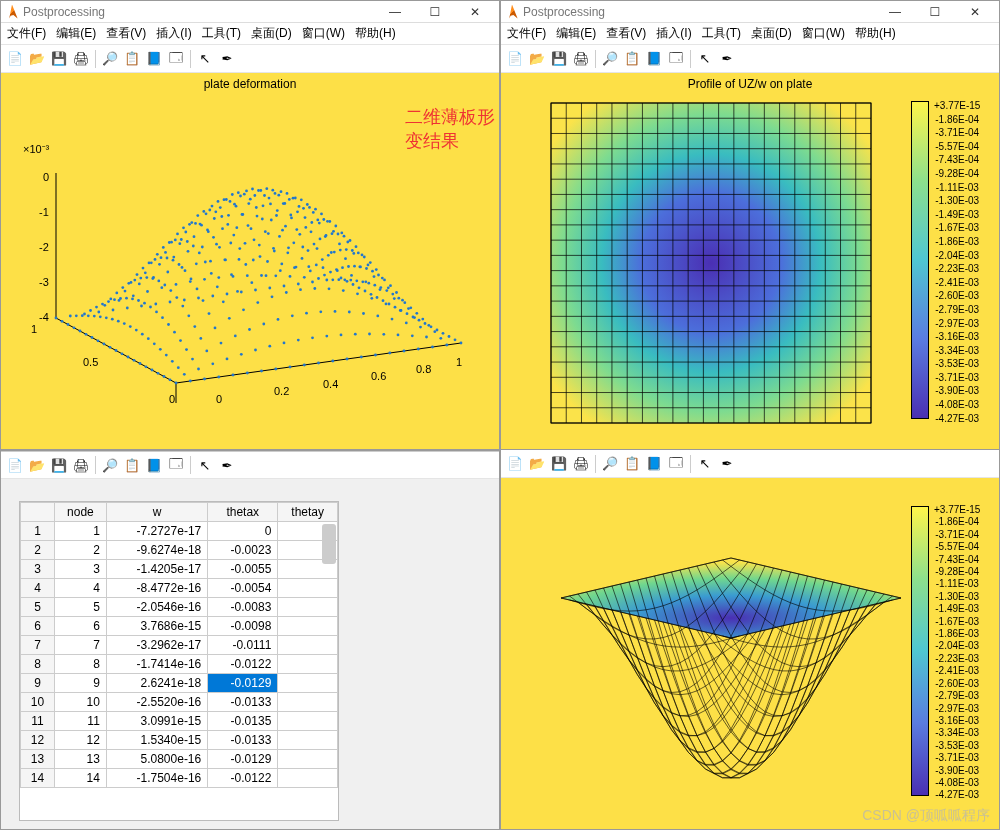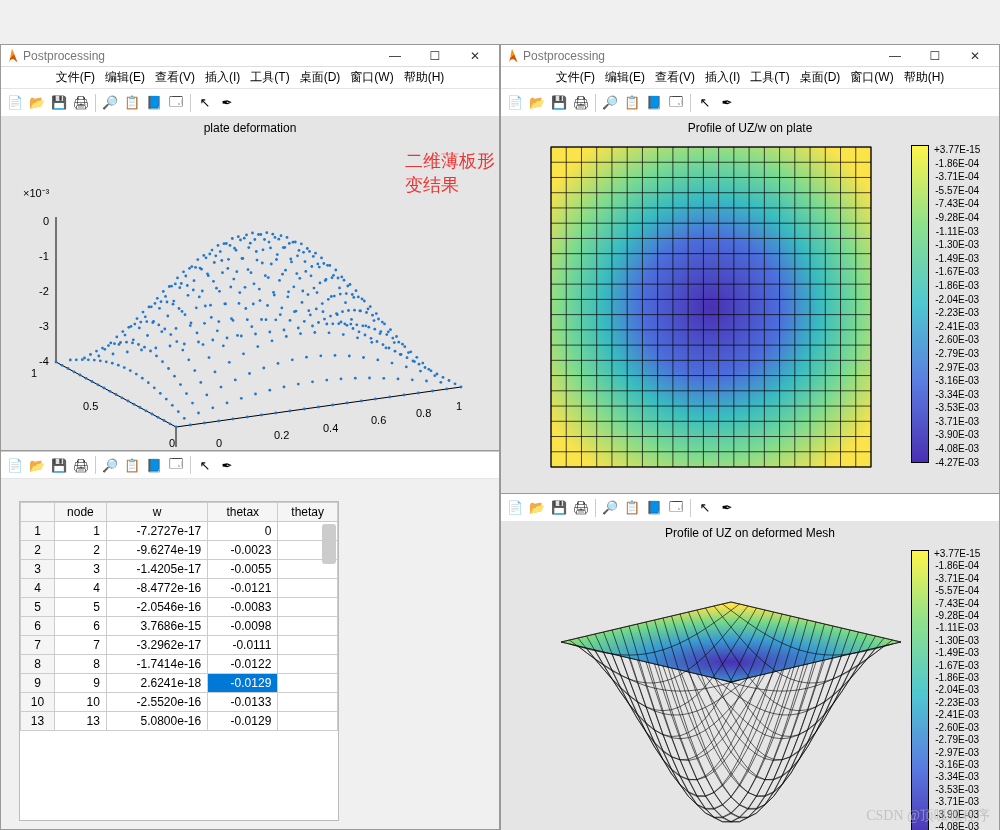--- a/index.html
+++ b/index.html
@@ -1,48 +1,48 @@
 <!DOCTYPE html>
 <html><head>
 <meta charset="utf-8">
 <style>
 * { box-sizing: border-box; margin: 0; padding: 0; }
 body { font-family: "Microsoft YaHei", Arial, sans-serif; font-size: 11px; background: #f0f0f0; width: 1000px; height: 830px; overflow: hidden; position: relative; }
-.window { position: absolute; background: #fff; border: 1px solid #999; display: flex; flex-direction: column; margin-top: 44px; }
+.window { position: absolute; background: #fff; border: 1px solid #999; display: flex; flex-direction: column; }
 .titlebar { height: 22px; background: #fff; display: flex; align-items: center; padding: 0 4px; border-bottom: 1px solid #ddd; font-size: 12px; color: #777; }
 .titlebar .icon { width: 14px; height: 14px; margin-right: 4px; position: relative; }
 .matlab-icon::before { content:""; position:absolute; inset:0; background: linear-gradient(135deg,#ff8c1a 50%,#cc5a00 50%); clip-path: polygon(30% 100%,50% 0,90% 100%,60% 75%,40% 80%); }
 .title-controls { margin-left:auto; display:flex; gap:0; }
 .tc { width:40px; height:22px; display:flex; align-items:center; justify-content:center; color:#333; }
-.menubar { height: 22px; display:flex; align-items:center; gap:10px; padding:0 6px; background:#fff; font-size:12px; color:#000; border-bottom:1px solid #e5e5e5;justify-content:center;}
+.menubar { height: 22px; display:flex; align-items:center; gap:10px; padding:0 6px; background:#fff; font-size:12px; color:#000; border-bottom:1px solid #e5e5e5;}
 .toolbar { height:28px; display:flex; align-items:center; gap:2px; padding:2px 4px; background:#fff; border-bottom:1px solid #e5e5e5;}
 .tbtn { width:20px; height:20px; display:flex; align-items:center; justify-content:center; font-size:13px; border-radius:2px;}
 .sep{width:1px;height:18px;background:#ccc;margin:0 2px;}
-.plot-area { flex:1; position:relative; background:#e5e5e5; }
+.plot-area { flex:1; position:relative; background:#fde047; }
 .plot-title { position:absolute; top:4px; left:0; right:0; text-align:center; font-size:12px; color:#000;}
 .annotation-red { position:absolute; color:#e33; font-size:18px; font-weight:500; }
 #win-left { left:0; top:0; width:500px; height:450px; }
 #win-right-top { left:500; top:0; width:500px; height:450px; }
 #win-right-bottom { left:500px; top:450px; width:500px; height:380px; border-top:none;}
 #win-table-wrap { position:absolute; left:0; top:450px; width:500px; height:380px; background:#f0f0f0; border:1px solid #999;}
 
 .tbl-wrap{position:absolute;left:18px;top:50px;width:320px;height:320px;background:#fff;border:1px solid #bbb;}
 table{border-collapse:collapse;width:100%;font-size:12px;}
 th,td{border:1px solid #ccc;padding:2px 6px;height:19px;}
 th{background:#f5f5f5;text-align:center;font-weight:400;}
 td.rowhdr{background:#f5f5f5;text-align:center;width:34px;}
 td.num{text-align:right;background:#fff;}
 td.sel{background:#0078d7;color:#fff;}
 .scroll-hint{position:absolute;right:2px;top:22px;width:14px;height:40px;background:#ccc;border-radius:3px;}
 
 .colorbar{position:absolute;width:18px;background:linear-gradient(to bottom,#fff54a,#8de08c,#4fc7d1,#5a7ce0,#4a2fb3);border:1px solid #000;}
 .cb-ticks{position:absolute;left:22px;top:-3px;font-size:10px;line-height:13.6px;color:#000;white-space:nowrap;text-align:center;}
 
 .axis-label{fill:#000;font-size:11px;}
-.watermark{position:absolute;right:10px;bottom:5px;color:rgba(180,180,180,.7);font-size:14px;font-family:Liberation Serif, serif;}
+.watermark{position:absolute;right:10px;bottom:5px;color:rgba(180,180,180,.7);font-size:14px;}
 </style>
 </head>
 <body>
 
 <div class="window" id="win-left">
   <div class="titlebar">
     <span class="icon matlab-icon"></span>
     <span>Postprocessing</span>
     <div class="title-controls">
       <div class="tc">—</div>
@@ -681,21 +681,20 @@
     <span class="sep"></span>
     <span class="tbtn">🔎</span>
     <span class="tbtn">📋</span>
     <span class="tbtn">📘</span>
     <span class="tbtn">🗔</span>
     <span class="sep"></span>
     <span class="tbtn">↖</span>
     <span class="tbtn">✒</span>
   </div>
   <div class="plot-area">
-    <div class="plot-title">Profile of UZ on deformed Mesh</div>
     <svg width="410" height="330" viewBox="0 0 410 330" style="position:absolute;left:30px;top:20px;">
       <defs>
         <radialGradient id="rg2" cx="50%" cy="75%" r="70%">
           <stop offset="0%" stop-color="#4a2fb3"></stop>
           <stop offset="40%" stop-color="#3a9bd1"></stop>
           <stop offset="70%" stop-color="#6fd68f"></stop>
           <stop offset="100%" stop-color="#fbe34a"></stop>
         </radialGradient>
       </defs>
       <g id="surf-mesh" stroke="#000" stroke-width="0.6" fill="url(#rg2)">
@@ -803,36 +802,36 @@
           <tr>
             <td class="rowhdr">1</td>
             <td class="num">1</td>
             <td class="num">-7.2727e-17</td>
             <td class="num">0</td>
             <td class="num"></td>
           </tr>
           <tr>
             <td class="rowhdr">2</td>
             <td class="num">2</td>
-            <td class="num">-9.6274e-19</td>
+            <td class="num">-9.6274e-18</td>
             <td class="num">-0.0023</td>
             <td class="num"></td>
           </tr>
           <tr>
             <td class="rowhdr">3</td>
             <td class="num">3</td>
             <td class="num">-1.4205e-17</td>
             <td class="num">-0.0055</td>
             <td class="num"></td>
           </tr>
           <tr>
             <td class="rowhdr">4</td>
             <td class="num">4</td>
             <td class="num">-8.4772e-16</td>
-            <td class="num">-0.0121</td>
+            <td class="num">-0.0054</td>
             <td class="num"></td>
           </tr>
           <tr>
             <td class="rowhdr">5</td>
             <td class="num">5</td>
             <td class="num">-2.0546e-16</td>
             <td class="num">-0.0083</td>
             <td class="num"></td>
           </tr>
           <tr>
@@ -864,25 +863,46 @@
             <td class="num"></td>
           </tr>
           <tr>
             <td class="rowhdr">10</td>
             <td class="num">10</td>
             <td class="num">-2.5520e-16</td>
             <td class="num">-0.0133</td>
             <td class="num"></td>
           </tr>
           <tr>
+            <td class="rowhdr">11</td>
+            <td class="num">11</td>
+            <td class="num">3.0991e-15</td>
+            <td class="num">-0.0135</td>
+            <td class="num"></td>
+          </tr>
+          <tr>
+            <td class="rowhdr">12</td>
+            <td class="num">12</td>
+            <td class="num">1.5340e-15</td>
+            <td class="num">-0.0133</td>
+            <td class="num"></td>
+          </tr>
+          <tr>
             <td class="rowhdr">13</td>
             <td class="num">13</td>
             <td class="num">5.0800e-16</td>
             <td class="num">-0.0129</td>
             <td class="num"></td>
           </tr>
+          <tr>
+            <td class="rowhdr">14</td>
+            <td class="num">14</td>
+            <td class="num">-1.7504e-16</td>
+            <td class="num">-0.0122</td>
+            <td class="num"></td>
+          </tr>
         </tbody>
       </table>
     <div class="scroll-hint"></div>
   </div>
 </div>
 
 <div class="watermark">CSDN @顶呱呱程序</div>
 
 </body></html>

